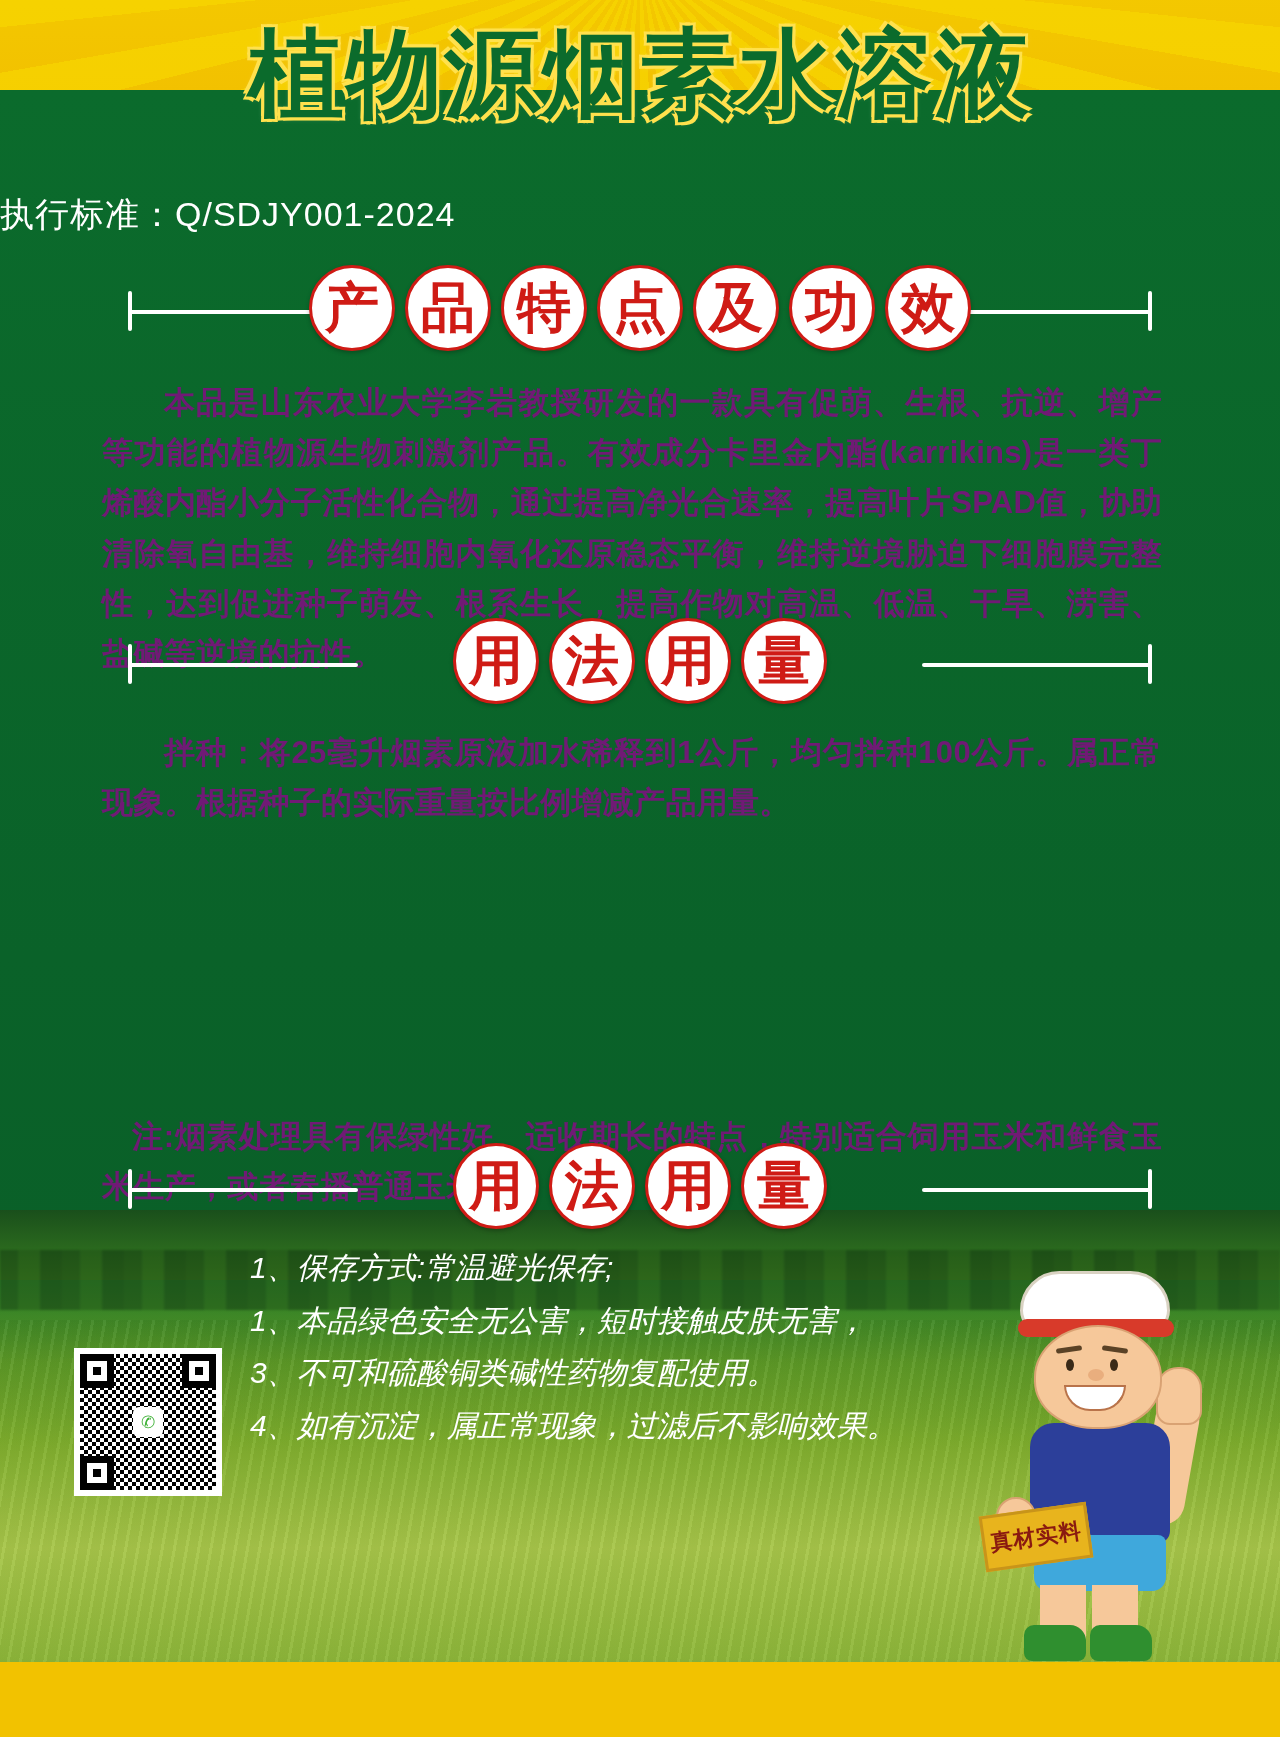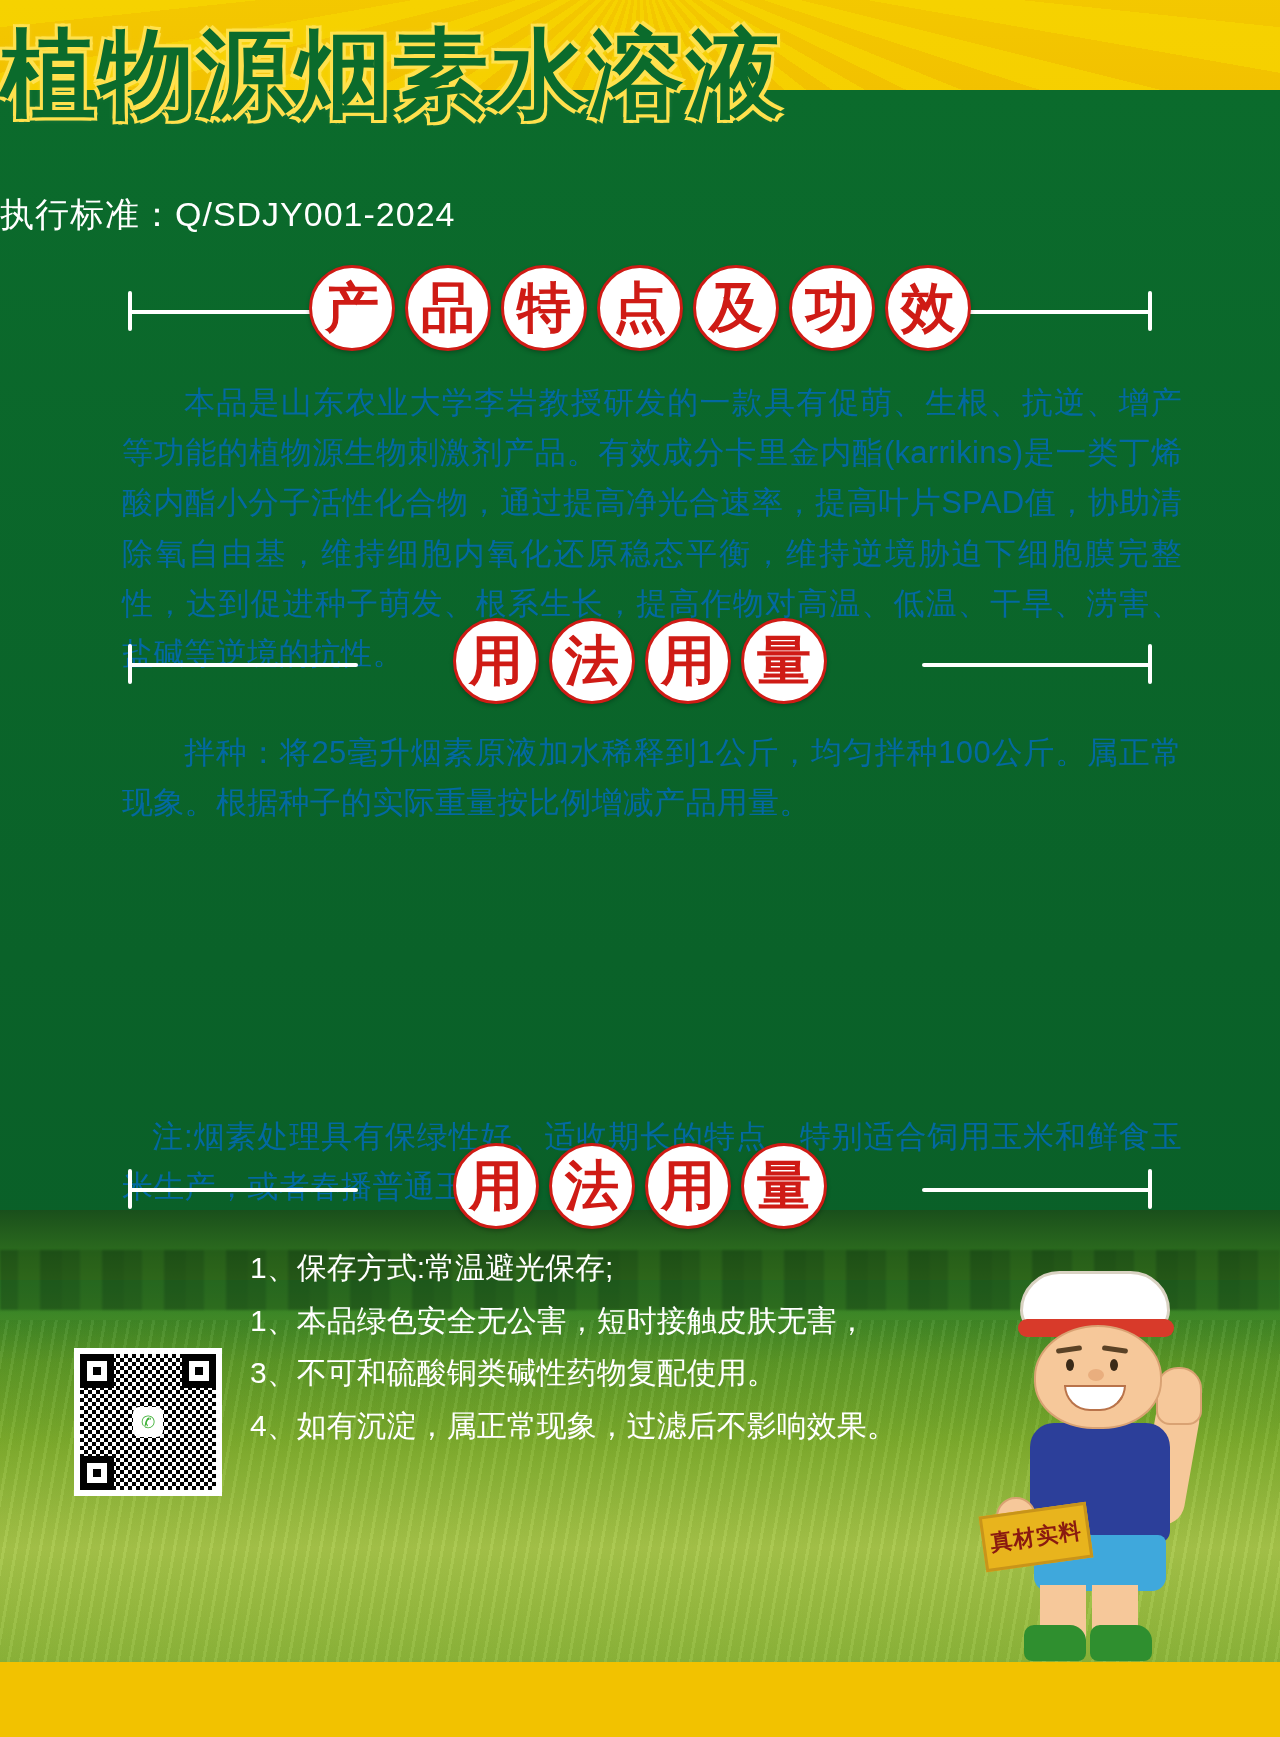--- a/index.html
+++ b/index.html
@@ -84,20 +84,21 @@
     left: 0; bottom: 0;
     width: 1280px;
     height: 75px;
     background: #f2c200;
   }
   
   .headline {
     position: absolute;
     left: 0; top: 26px;
     width: 1280px;
+    text-align: center;
     font-size: 96px;
     line-height: 1;
     font-weight: bold;
     letter-spacing: 2px;
     color: #0b6b2c;
     text-shadow:
       -3px -3px 0 #ffe14d, 3px -3px 0 #ffe14d,
       -3px  3px 0 #ffe14d, 3px  3px 0 #ffe14d,
       0 0 6px rgba(255,255,255,.35);
     font-family: "DejaVu Sans", "Liberation Sans", sans-serif;
@@ -154,41 +155,42 @@
     font-weight: bold;
     display: flex;
     align-items: center;
     justify-content: center;
     font-family: "DejaVu Serif", "Liberation Serif", serif;
     box-shadow: 0 2px 4px rgba(0,0,0,.25);
   }
   
   .para {
     position: absolute;
-    color: #0369a1;
+    color: #701a75;
     font-size: 31px;
     line-height: 1.62;
     width: 1060px;
-    left: 122px;
+    left: 102px;
     text-align: justify;
     letter-spacing: .3px;
+    font-weight: bold;
   }
   .para.indent { text-indent: 62px; }
   .para.small-indent { text-indent: 30px; }
   
   .notes {
     position: absolute;
     left: 250px;
     top: 1245px;
     width: 700px;
     color: #ffffff;
     font-size: 30px;
     line-height: 1.55;
   }
-  .notes .row { margin-bottom: 6px; }
+  .notes .row { margin-bottom: 6px; font-style: italic; }
   .notes .row .sub { display: block; padding-left: 46px; }
   
   .qr {
     position: absolute;
     left: 74px;
     top: 1348px;
     width: 148px;
     height: 148px;
     background: #ffffff;
     padding: 6px;

